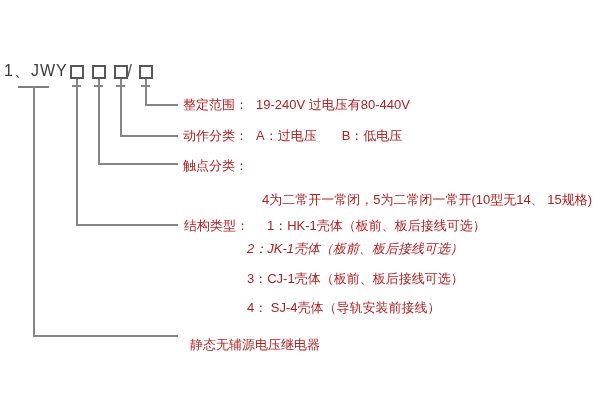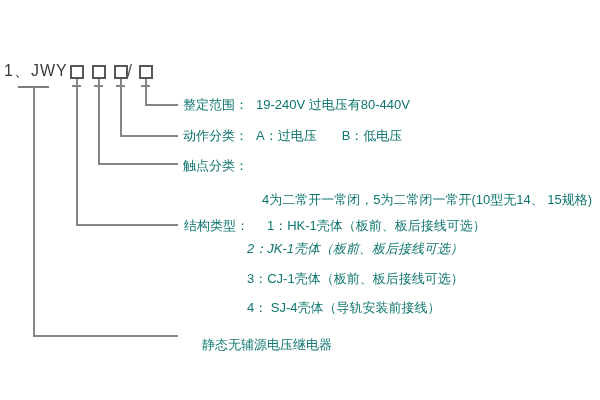--- a/index.html
+++ b/index.html
@@ -41,32 +41,32 @@
   .v-b4{left:145px;top:79px;height:26px;}
   .h-setting{left:145px;top:104px;width:33px;}
   .h-action{left:120px;top:135px;width:58px;}
   .h-contact{left:98px;top:163px;width:80px;}
   .h-structure{left:76px;top:224px;width:102px;}
   .h-product{left:33px;top:335px;width:145px;}
 
   
   .row{
     position:absolute;display:flex;align-items:flex-start;
-    font-size:13px;line-height:15px;color:#0f766e;white-space:pre;
+    font-size:13px;line-height:15px;color:#b91c1c;white-space:pre;
   }
   .r1{left:183px;top:97px;gap:8px;}
   .r2{left:183px;top:128px;gap:8px;}
   .r2 .val2{margin-left:17px;}
   .r3{left:183px;top:158px;gap:7px;}
   .r4{left:262px;top:192px;}
   .r5{left:184px;top:218px;gap:18px;}
   .r6{left:247px;top:241px;font-style:italic;}
   .r7{left:247px;top:271px;}
   .r8{left:247px;top:300px;}
-  .r9{left:202px;top:337px;}
+  .r9{left:190px;top:337px;}
 </style>
 </head>
 <body>
 
 <div class="page">
 
   <span class="model-prefix">1、JWY -</span>
   <div class="jwy-underline"></div>
   <div class="digit-box box1"></div>
   <div class="digit-box box2"></div>

